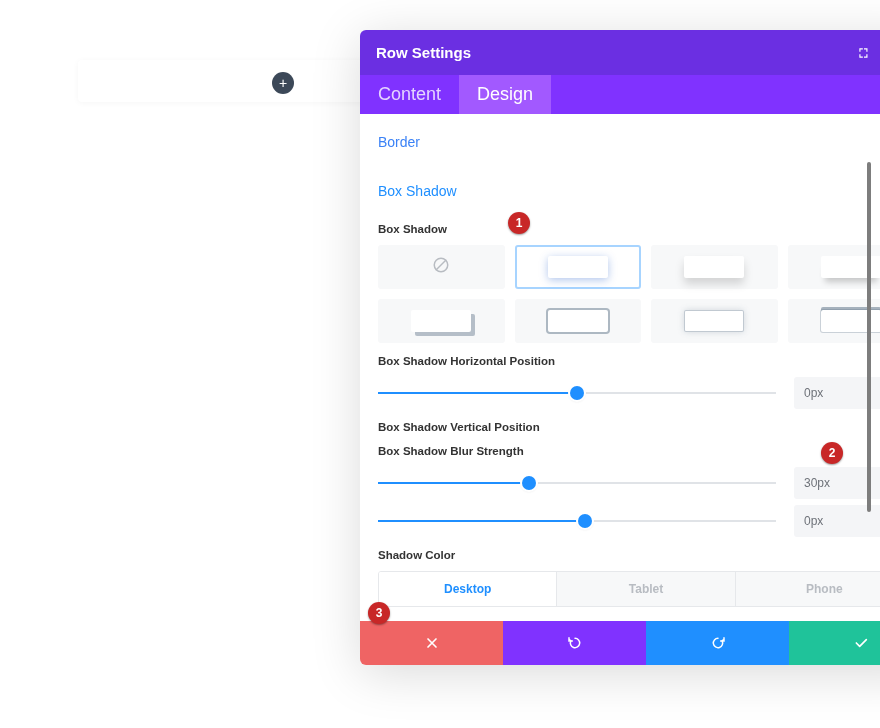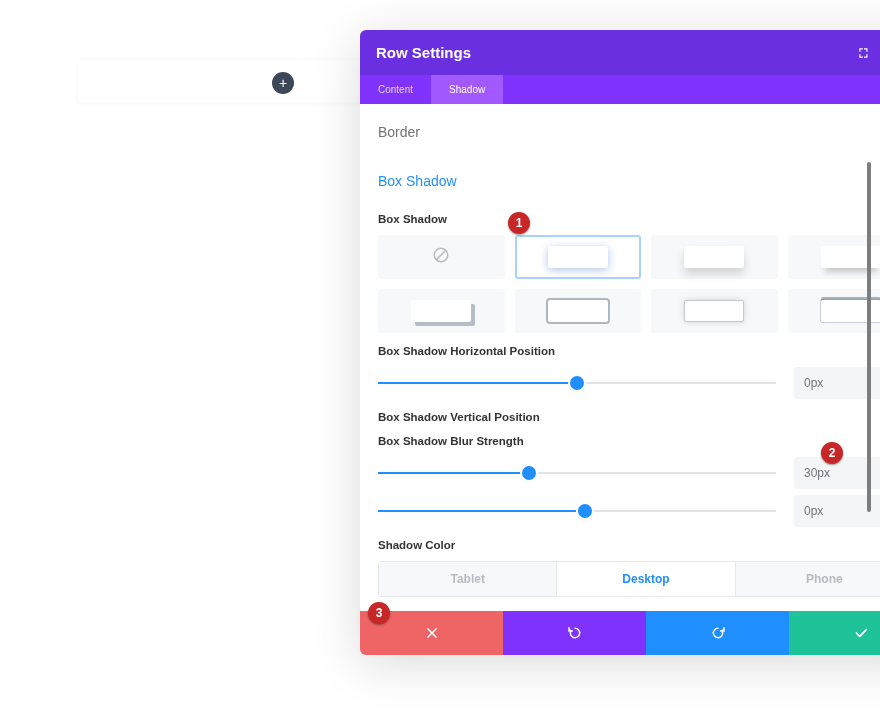--- a/index.html
+++ b/index.html
@@ -13,30 +13,30 @@
   .dismiss-x { position:absolute; left:854px; top:78px; width:18px; height:18px; border-radius:50%; background:#d9d9d9; display:flex; align-items:center; justify-content:center; color:#fff; font-size:12px;}
 
   .mhead { background: #6b2fe2; color: #fff; padding: 14px 16px; display: flex; align-items: center; justify-content: space-between; }
   .mhead .title { font-size: 15px; font-weight: 600; }
   .micons { display: flex; gap: 14px; align-items: center; }
   .micons svg { width: 14px; height: 14px; fill: #fff; }
   .dots3 { display:flex; flex-direction:column; gap:2px;}
   .dots3 span{width:3px;height:3px;border-radius:50%;background:#fff;}
 
   .mtabs { background: #8032ff; display: flex; }
-  .mtab { padding: 9px 18px; color: #e4d4ff; font-size: 10px; cursor: pointer; font-weight:500;}
+  .mtab { padding: 9px 18px; color: #e4d4ff; font-size: 18px; cursor: pointer; font-weight:500;}
   .mtab.active { background: #a259ff; color: #fff; }
 
   .mbody { padding: 0 18px; max-height: 560px; overflow-y: auto; position: relative; }
   .mbody::-webkit-scrollbar { width:4px;}
   .mbody::-webkit-scrollbar-thumb { background:#888; border-radius:2px;}
 
   .sect-row { display: flex; justify-content: space-between; align-items: center; padding: 20px 0 12px; cursor: pointer; }
   .sect-row.border-sect { border-bottom: 1px solid transparent; }
-  .sect-title { font-size: 14px; color: #737373; font-weight:500;}
+  .sect-title { font-size: 14px; color: #3b82f6; font-weight:500;}
   .sect-title.active { color: #1f8fff; }
   .chev { color:#333; font-size:14px;}
   .chev.up { color:#1f8fff; }
   .sect-head-right{ display:flex; align-items:center; gap:8px;}
   .sect-head-right .mini-dots{ display:flex; flex-direction:column; gap:2px;}
   .sect-head-right .mini-dots span{width:3px;height:3px;border-radius:50%;background:#1f8fff;}
 
   .lbl { font-size: 11.5px; color: #333; font-weight: 700; margin: 12px 0 10px; }
 
   .preset-grid { display: grid; grid-template-columns: repeat(4, 1fr); gap: 10px; }
@@ -104,21 +104,21 @@
       <div class="dots3">
           <span></span>
           <span></span>
           <span></span>
         </div>
     </div>
   </div>
 
   <div class="mtabs">
     <div class="mtab">Content</div>
-    <div class="mtab active">Shadow</div>
+    <div class="mtab active">Design</div>
   </div>
 
   <div class="mbody">
 
     <div class="sect-row border-sect">
       <div class="sect-title">Border</div>
       <div class="chev">⌄</div>
     </div>
 
     <div class="sect-row">
@@ -190,22 +190,22 @@
       <div class="slider">
         <div class="track"></div>
         <div class="fill" style="width:52%"></div>
         <div class="thumb" style="left:52%"></div>
       </div>
       <div class="numbox">0px</div>
     </div>
 
     <div class="lbl">Shadow Color</div>
     <div class="device-tabs">
+      <div class="dtab on">Desktop</div>
       <div class="dtab">Tablet</div>
-      <div class="dtab on">Desktop</div>
       <div class="dtab">Phone</div>
     </div>
 
   </div>
 
   <div class="mfoot">
     <div class="fbtn cancel">
       <svg viewBox="0 0 24 24">
           <path d="M18 6L6 18M6 6l12 12" stroke="#fff" stroke-width="2.5" fill="none" stroke-linecap="round"></path>
         </svg>

